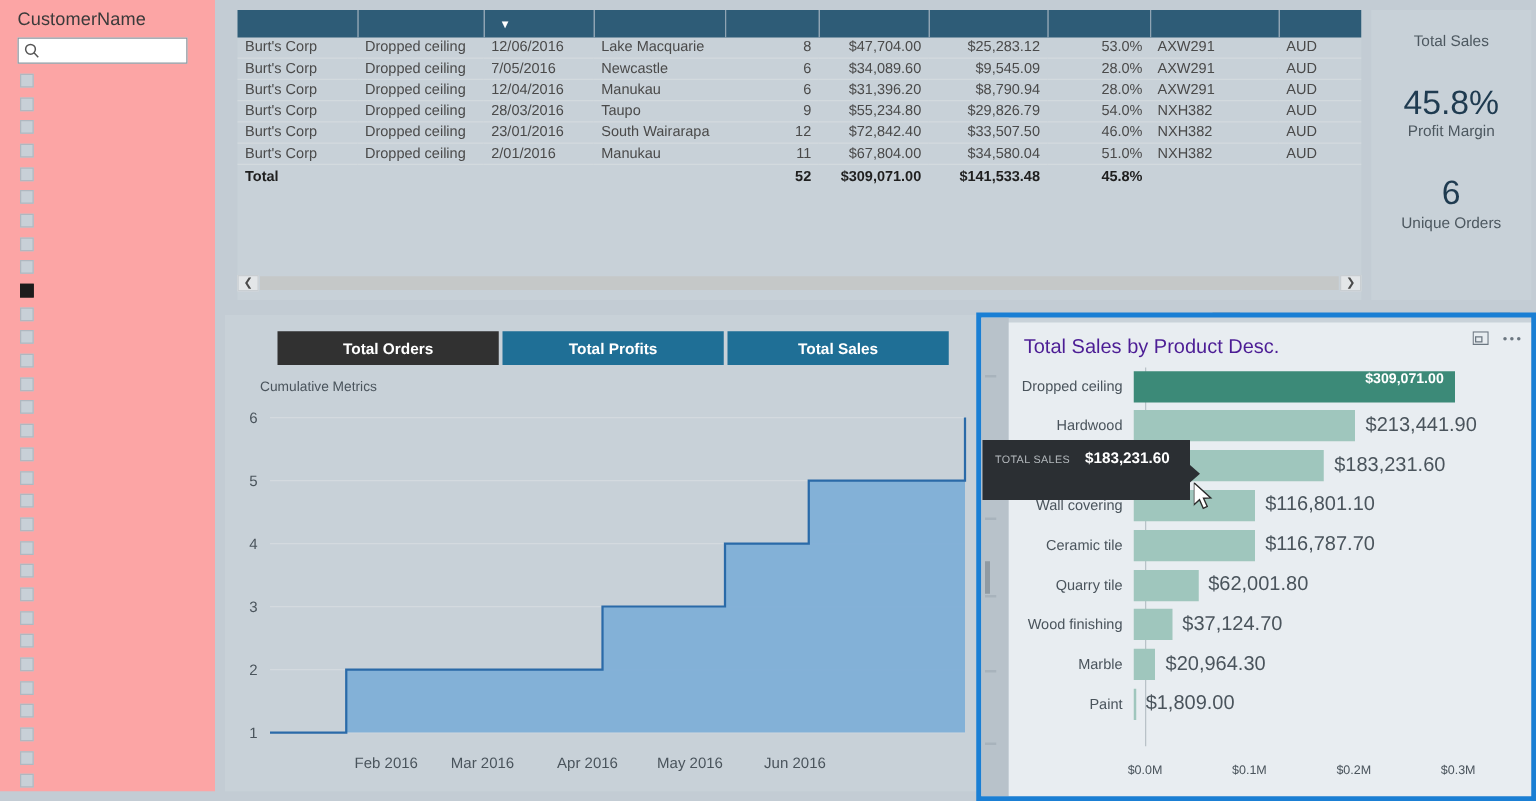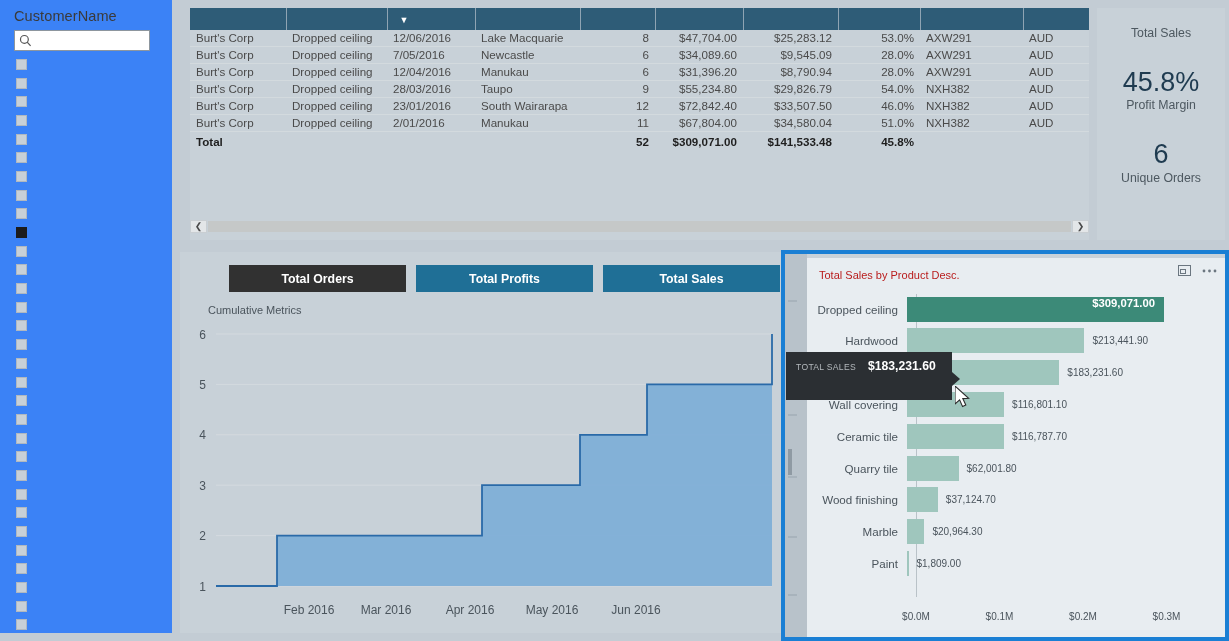--- a/index.html
+++ b/index.html
@@ -8,21 +8,21 @@
     width: 1229px; height: 641px;
     overflow: hidden;
     background: #c3ccd4;
     font-family: "Liberation Sans", sans-serif;
   }
   #root { position: relative; width: 1229px; height: 641px; background: #c3ccd4; }
 
   
   .slicer {
     position: absolute; left: 0; top: 0; width: 172px; height: 633px;
-    background: #3b82f6;
+    background: #fca5a5;
     padding: 8px 10px 0 14px;
   }
   .slicer-title {
     font-size: 14.5px; color: #3a3a3a; margin-bottom: 6px; letter-spacing: .1px;
   }
   .search-box {
     position: relative; width: 136px; height: 21px;
     background: #ffffff; border: 1px solid #8d969e;
     display: flex; align-items: center;
   }
@@ -92,21 +92,20 @@
   
   .cum-panel {
     position: absolute; left: 180px; top: 252px; width: 604px; height: 381px;
     background: #c8d1d8;
   }
   .tabs { position: absolute; left: 42px; top: 13px; display: flex; gap: 3px; }
   .tab {
     width: 177px; height: 27px; display: flex; align-items: center; justify-content: center;
     font-size: 12.3px; font-weight: bold; color: #ffffff; background: #1f6f96;
     cursor: pointer;
-    margin-left: 7px;
   }
   .tab.active { background: #313131; }
   .cum-title {
     position: absolute; left: 28px; top: 52px; font-size: 11px; color: #4a545c;
   }
   .cum-chart { position: absolute; left: 0; top: 70px; width: 604px; height: 311px; }
   .cum-chart svg { display: block; }
 
   
   .bar-panel-outer {
@@ -115,33 +114,33 @@
   }
   .bar-panel-inner {
     position: relative; width: 100%; height: 100%;
     background: #c9d2d9; overflow: hidden;
   }
   .bar-card {
     position: absolute; left: 22px; top: 4px; right: 0; bottom: 0;
     background: #e8edf1;
   }
   .bar-title {
-    position: absolute; left: 12px; top: 11px; font-size: 11px; color: #b91c1c;
+    position: absolute; left: 12px; top: 11px; font-size: 16px; color: #4c1d95;
   }
   .bar-icons { position: absolute; right: 8px; top: 7px; display: flex; gap: 11px; align-items: center; }
   .bar-icons .ic { color: #6b7680; display: flex; align-items: center; }
   .bar-plot { position: absolute; left: 0; top: 32px; right: 0; bottom: 0; }
   .bar-row { position: absolute; left: 0; height: 26px; display: flex; align-items: center; }
   .bar-cat {
     width: 100px; text-align: right; font-size: 11.6px; color: #4a545c;
     padding-right: 9px; white-space: nowrap;
   }
   .bar-rect { height: 25px; background: #9fc6bd; }
   .bar-rect.hl { background: #3c8a78; }
-  .bar-val { font-size: 10px; color: #4a545c; padding-left: 8px; white-space: nowrap; }
+  .bar-val { font-size: 16px; color: #4a545c; padding-left: 8px; white-space: nowrap; }
   .bar-val.inside {
     color: #ffffff; font-weight: bold; padding: 0; position: absolute; right: 9px;
     font-size: 11.3px;
   }
   .axisline { position: absolute; left: 109px; top: 4px; width: 1px; bottom: 40px; background: #b9c2c8; }
   .xaxis { position: absolute; left: 0; bottom: 12px; width: 100%; height: 14px; }
   .xtick { position: absolute; font-size: 10px; color: #4a545c; transform: translateX(-50%); }
   
   .rail { position: absolute; left: 0; top: 0; width: 22px; bottom: 0; background: #b8c2ca; }
   .rail i { position: absolute; left: 3px; width: 9px; height: 2px; background: #a8b3bc; }

